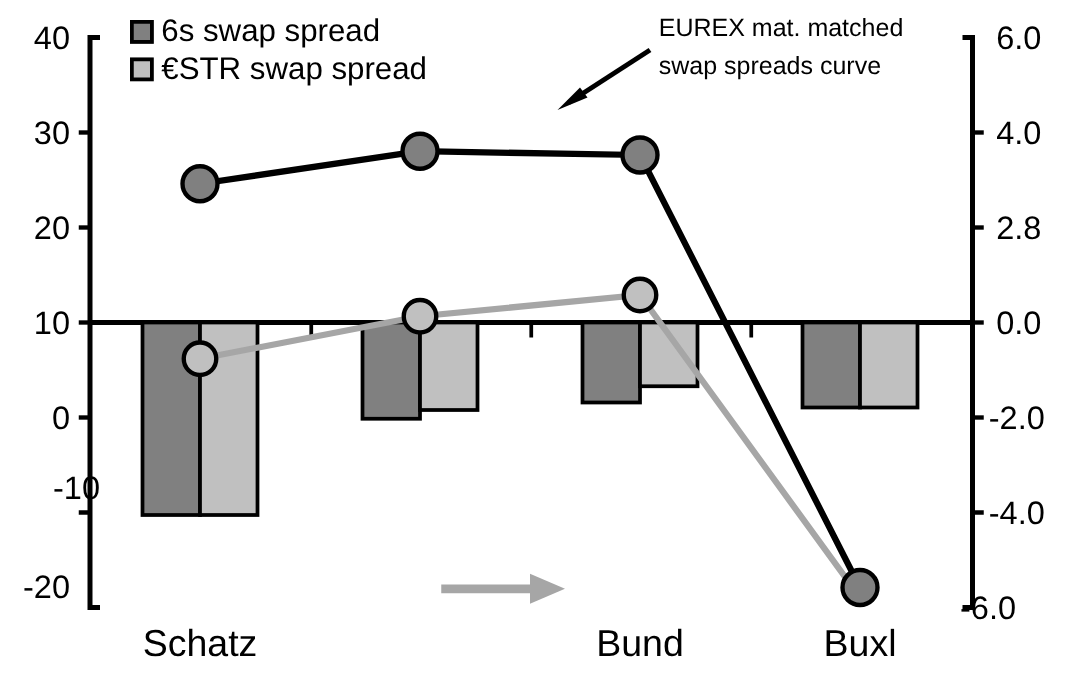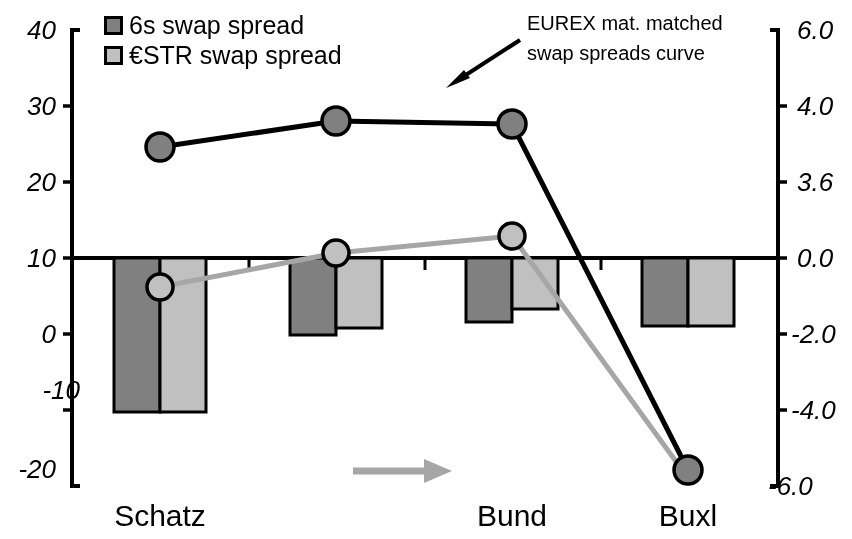--- a/index.html
+++ b/index.html
@@ -1,20 +1,20 @@
 <!DOCTYPE html>
 <html><head>
 <meta charset="utf-8">
 <style>
   html,body{margin:0;padding:0;background:#ffffff;}
   body{width:852px;height:539px;overflow:hidden;
        font-family:"Liberation Sans",sans-serif;color:#000;}
   #root{position:relative;width:852px;height:539px;}
 
-  .tick-label{position:absolute;font-size:26px;line-height:26px;color:#000;white-space:nowrap;font-style:italic;}
+  .tick-label{position:absolute;font-size:26px;line-height:26px;color:#000;white-space:nowrap;}
   .tick-label.left{text-align:right;}
   .tick-label.right{text-align:left;}
 
   .cat-label{position:absolute;font-size:30px;line-height:26px;text-align:center;white-space:nowrap;}
 
   #legend{position:absolute;left:104px;top:10px;}
   .legend-row{display:flex;align-items:center;height:30px;}
   .legend-swatch{width:19px;height:19px;border:3px solid #000;box-sizing:border-box;margin-right:6px;}
   .legend-text{font-size:25px;line-height:25px;white-space:nowrap;}
 
@@ -123,21 +123,21 @@
   <div class="tick-label left" style="left:8px;top:17px;width:48px;">40</div>
   <div class="tick-label left" style="left:8px;top:93px;width:48px;">30</div>
   <div class="tick-label left" style="left:8px;top:169px;width:48px;">20</div>
   <div class="tick-label left" style="left:8px;top:245px;width:48px;">10</div>
   <div class="tick-label left" style="left:8px;top:321px;width:48px;">0</div>
   <div class="tick-label left" style="left:0px;top:377px;width:56px;margin-left:24px;">-10</div>
   <div class="tick-label left" style="left:0px;top:456px;width:56px;">-20</div>
 
   <div class="tick-label right" style="left:797px;top:17px;">6.0</div>
   <div class="tick-label right" style="left:797px;top:93px;">4.0</div>
-  <div class="tick-label right" style="left:797px;top:169px;">3.6</div>
+  <div class="tick-label right" style="left:797px;top:169px;">2.8</div>
   <div class="tick-label right" style="left:797px;top:245px;">0.0</div>
   <div class="tick-label right" style="left:791px;top:321px;">-2.0</div>
   <div class="tick-label right" style="left:791px;top:397px;">-4.0</div>
   <div class="tick-label right" style="left:768px;top:473px;">-6.0</div>
 
   <div class="cat-label" style="left:100px;top:503px;width:120px;">Schatz</div>
   <div class="cat-label" style="left:452px;top:503px;width:120px;">Bund</div>
   <div class="cat-label" style="left:628px;top:503px;width:120px;">Buxl</div>
 
 </div>

